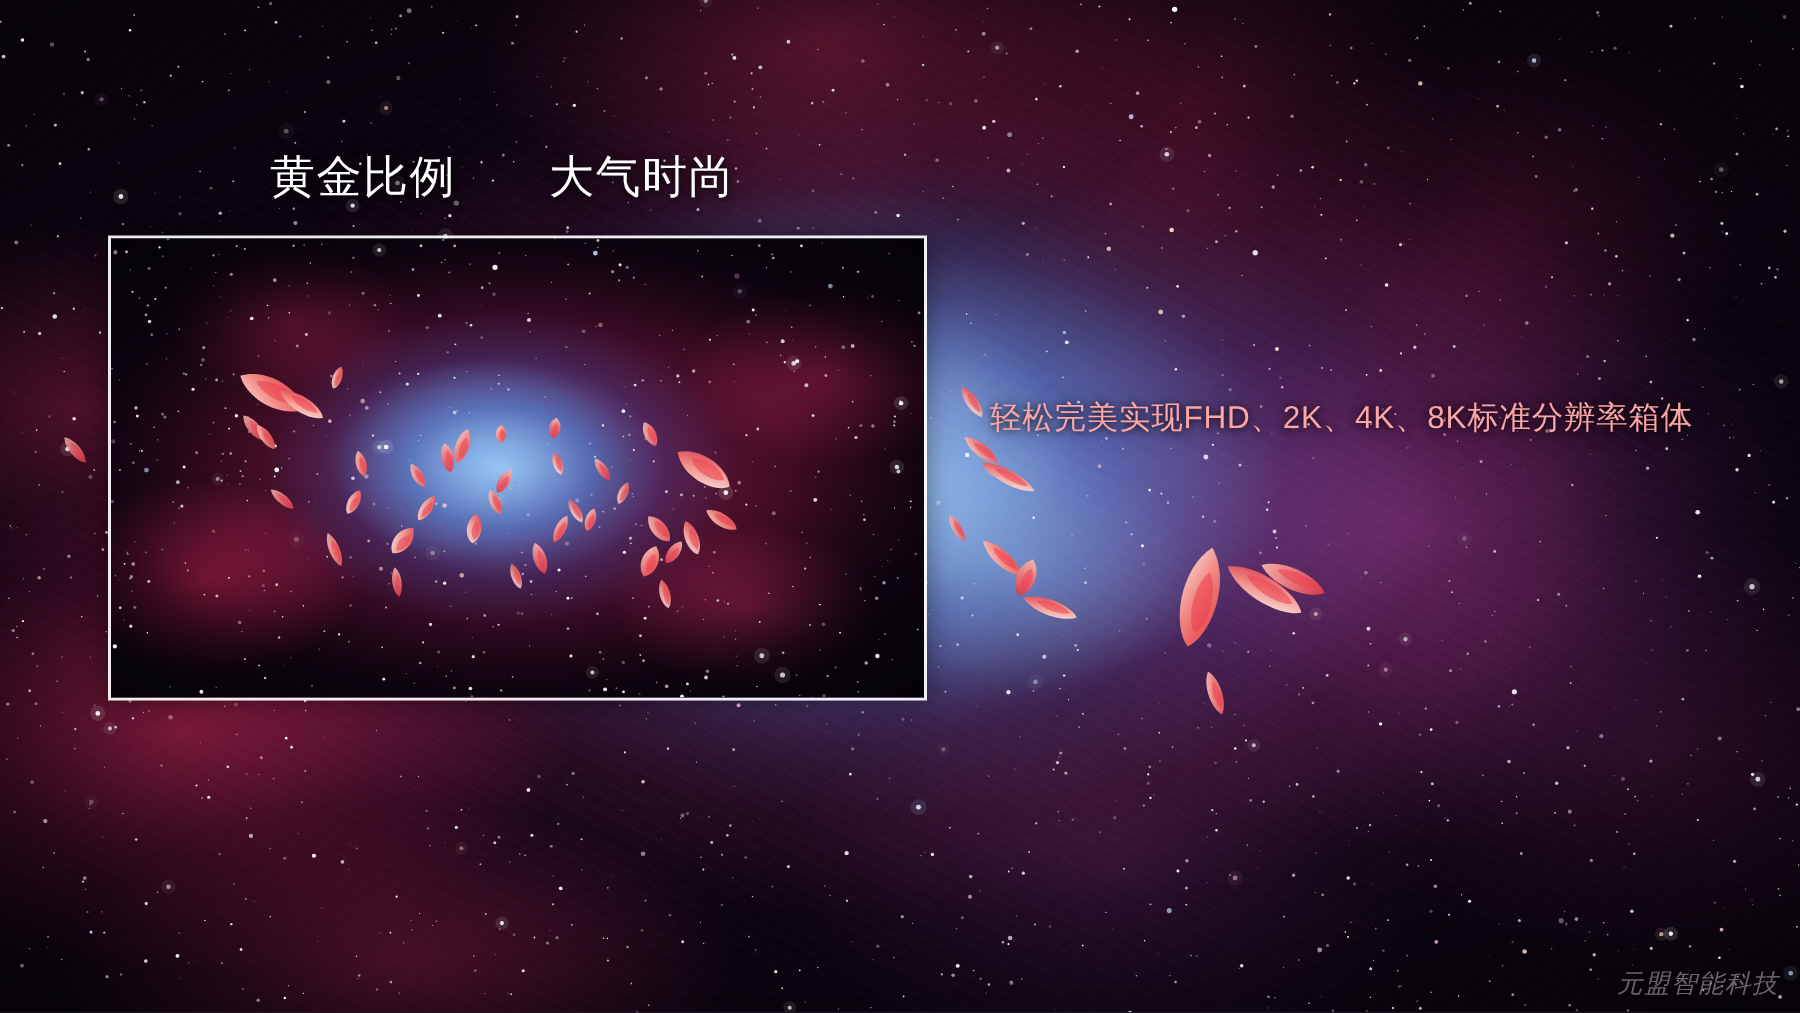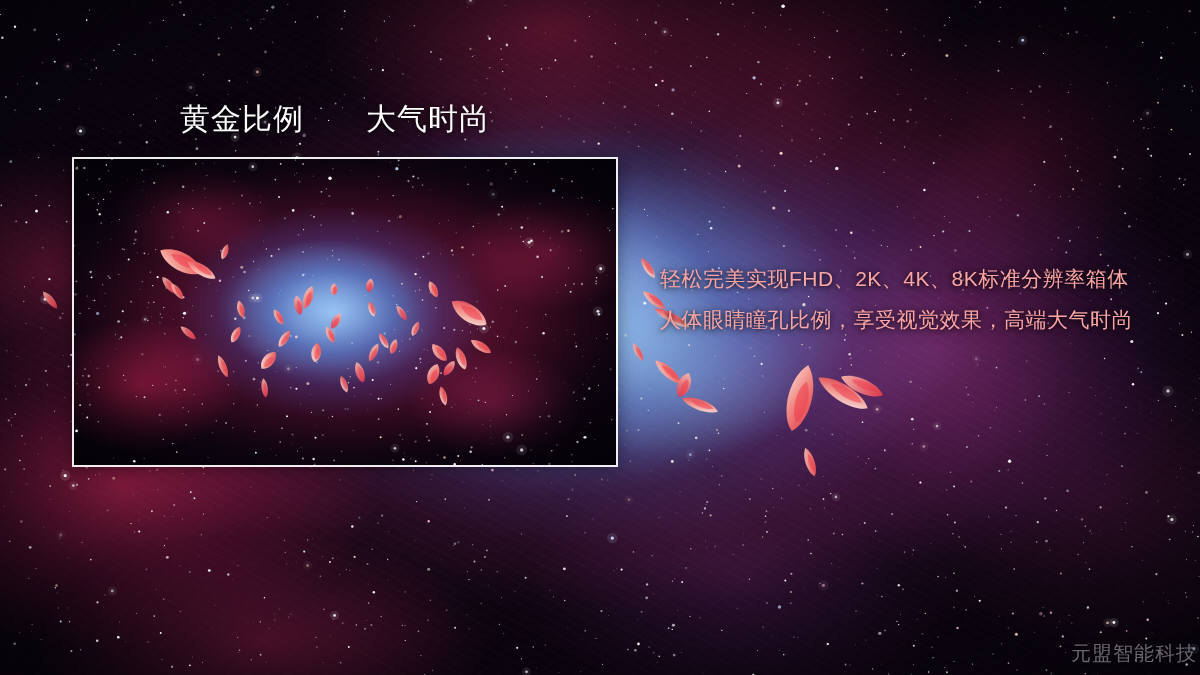--- a/index.html
+++ b/index.html
@@ -137,25 +137,26 @@
     font-size:21px;
     line-height:41px;
     color:#fca5a5;
     letter-spacing:0.5px;
     white-space:nowrap;
     text-shadow:0 1px 5px rgba(0,0,0,0.80), 0 0 14px rgba(0,0,0,0.50);
   }
 
   #watermark {
     position:absolute;
-    right:3px; bottom:8px;
-    font-size:20px;
+    right:14px; bottom:8px;
+    font-size:17px;
     letter-spacing:1px;
     color:rgba(205,200,205,0.50);
     text-shadow:0 1px 2px rgba(0,0,0,0.6);
+    font-style:italic;
   }
 </style>
 </head>
 <body>
 
 <div id="slide">
 
   <div class="bg-layer bg-base"></div>
   <div class="bg-layer bg-red-left"></div>
   <div class="bg-layer bg-red-top"></div>
@@ -2641,18 +2642,17 @@
             </g>
         </svg>
       </div>
     </div>
   </div>
 
   <div id="title">黄金比例　　大气时尚</div>
 
   <div id="body-copy">
     <div class="line">轻松完美实现FHD、2K、4K、8K标准分辨率箱体</div>
-    <div class="line">人体眼睛瞳孔比例，享受视觉效果，高端大气时尚</div>
   </div>
 
   <div id="watermark">元盟智能科技</div>
 
 </div>
 
 </body></html>

